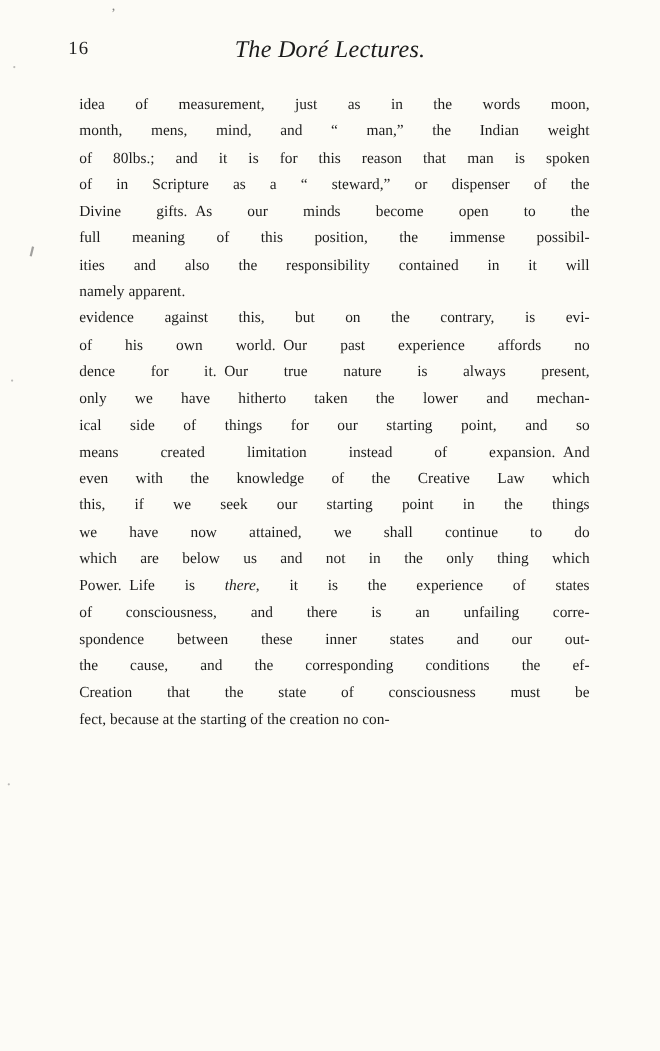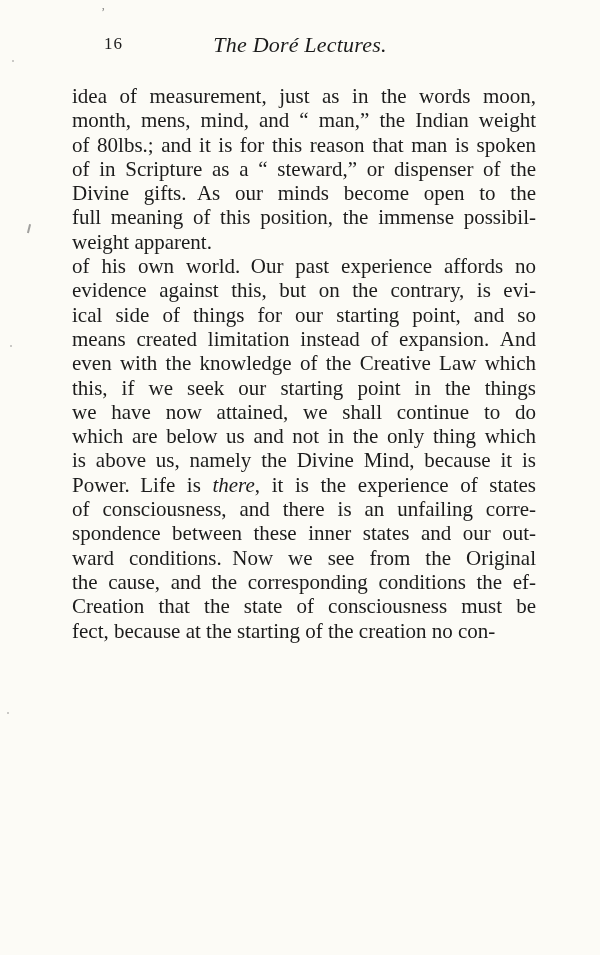--- a/index.html
+++ b/index.html
@@ -22,31 +22,30 @@
     position: relative;
     margin-top: 32px;
     height: 26px;
   }
   .page-number {
     position: absolute;
     left: 62px;
     top: 2px;
     font-size: 17px;
     letter-spacing: 1px;
-    margin-left: 42px;
   }
   .header-title {
     text-align: center;
     font-style: italic;
     font-size: 22px;
     letter-spacing: 0.2px;
   }
   .text-block {
     margin: 26px 64px 0 72px;
-    font-size: 21px;
+    font-size: 14px;
     line-height: 24.3px;
     text-align: justify;
   }
   .line {
     text-align: justify;
     text-align-last: justify;
     white-space: normal;
   }
   .line.last {
     text-align-last: left;
@@ -90,34 +89,35 @@
     <div class="header-title">The Doré Lectures.</div>
   </div>
 
   <div class="text-block" id="text-block">
       <div class="line">idea of measurement, just as in the words moon,</div>
       <div class="line">month, mens, mind, and “ man,” the Indian weight</div>
       <div class="line">of 80lbs.; and it is for this reason that man is spoken</div>
       <div class="line">of in Scripture as a “ steward,” or dispenser of the</div>
       <div class="line">Divine gifts. As our minds become open to the</div>
       <div class="line">full meaning of this position, the immense possibil-</div>
-      <div class="line last">weight apparent.</div>
+      <div class="line">ities and also the responsibility contained in it will</div>
+      <div class="line last">namely apparent.</div>
+      <div class="line">evidence against this, but on the contrary, is evi-</div>
       <div class="line">of his own world. Our past experience affords no</div>
-      <div class="line">evidence against this, but on the contrary, is evi-</div>
+      <div class="line">dence for it. Our true nature is always present,</div>
+      <div class="line">only we have hitherto taken the lower and mechan-</div>
       <div class="line">ical side of things for our starting point, and so</div>
       <div class="line">means created limitation instead of expansion. And</div>
       <div class="line">even with the knowledge of the Creative Law which</div>
       <div class="line">this, if we seek our starting point in the things</div>
       <div class="line">we have now attained, we shall continue to do</div>
       <div class="line">which are below us and not in the only thing which</div>
-      <div class="line">is above us, namely the Divine Mind, because it is</div>
       <div class="line">Power. Life is <i>there</i>, it is the experience of states</div>
       <div class="line">of consciousness, and there is an unfailing corre-</div>
       <div class="line">spondence between these inner states and our out-</div>
-      <div class="line">ward conditions. Now we see from the Original</div>
       <div class="line">the cause, and the corresponding conditions the ef-</div>
       <div class="line">Creation that the state of consciousness must be</div>
       <div class="line last">fect, because at the starting of the creation no con-</div>
     </div>
 
   <span class="artifact" style="left:101px; top:4px;">’</span>
   <span class="artifact tick" style="left:28px; top:224px;"></span>
   <span class="artifact dot" style="left:10px; top:345px;"></span>
   <span class="artifact dot" style="left:7px; top:712px;"></span>
   <span class="artifact dot" style="left:12px; top:60px;"></span>

